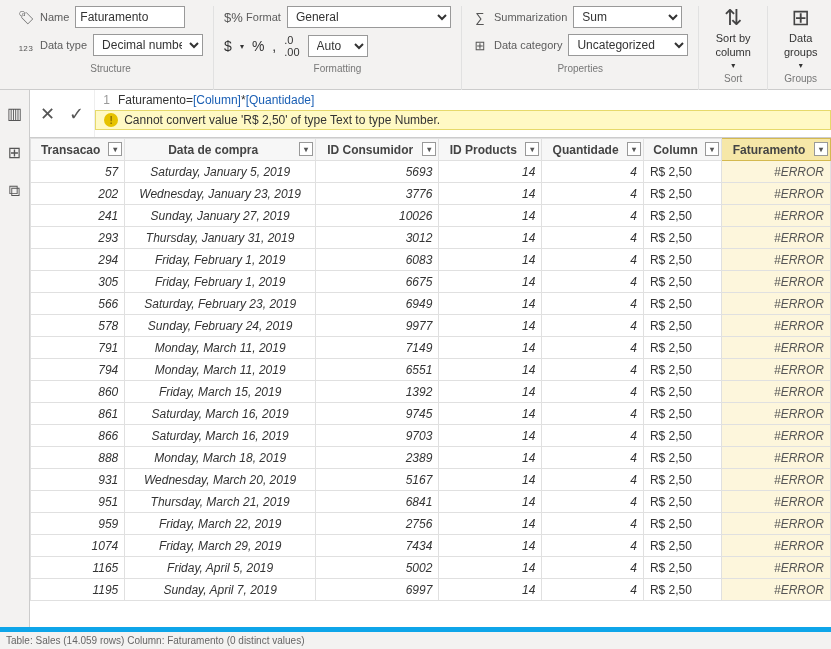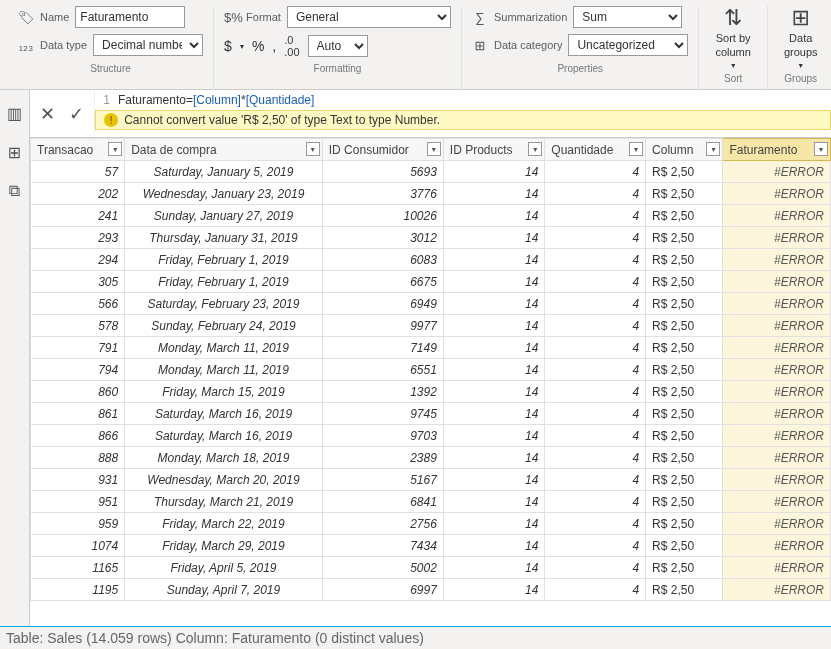--- a/index.html
+++ b/index.html
@@ -30,29 +30,29 @@
 .fbtext{flex:1;display:flex;flex-direction:column}
 .fbline{display:flex;align-items:center;font-family:Consolas,monospace;font-size:12px;padding:3px 8px}
 .lineno{color:#999;margin-right:8px}
 .tok-eq{color:#333}
 .tok-col{color:#1a5fb4}
 .fberr{background:#fff9c4;border:1px solid #e6d96a;display:flex;align-items:center;gap:6px;padding:2px 8px;font-size:11px;color:#333}
 .fberr .wicon{background:#e6c200;color:#8a6d00;border-radius:50%;width:14px;height:14px;display:inline-flex;align-items:center;justify-content:center;font-size:10px;font-weight:bold}
 .grid{flex:1;overflow:auto}
 table{border-collapse:collapse;width:100%}
 th,td{border:1px solid #e0e0e0;padding:3px 6px;font-size:12px;white-space:nowrap;text-align:right;height:22px}
-th{background:#f7f7f7;font-weight:normal;text-align:left;position:relative;padding-right:20px;color:#444}
+th{background:#f7f7f7;font-weight:bold;text-align:center;position:relative;padding-right:20px;color:#444}
 th.sel{background:#f6e7a8;border:1px solid #d4b94f}
 td.sel{background:#fdf6dc}
 td.date{font-style:italic;text-align:center}
 td.num{font-style:italic}
 td.txt{text-align:left}
 td.err{font-style:italic;color:#555}
 .dd{position:absolute;right:2px;top:3px;width:14px;height:14px;border:1px solid #999;background:#fff;font-size:8px;display:flex;align-items:center;justify-content:center;color:#555;cursor:pointer}
-.status{border-top:1px solid #0ea5e9;background:#f3f2f1;font-size:14px;color:#666;padding:3px 6px}
+.status{border-top:5px solid #0ea5e9;background:#f3f2f1;font-size:10px;color:#666;padding:3px 6px}
 .small{width:60px}
 </style>
 </head>
 <body>
 
 <div class="ribbon">
   <div class="rgroup">
     <div class="rbody">
       <div class="rrow">
         <span class="ricon">🏷</span>

